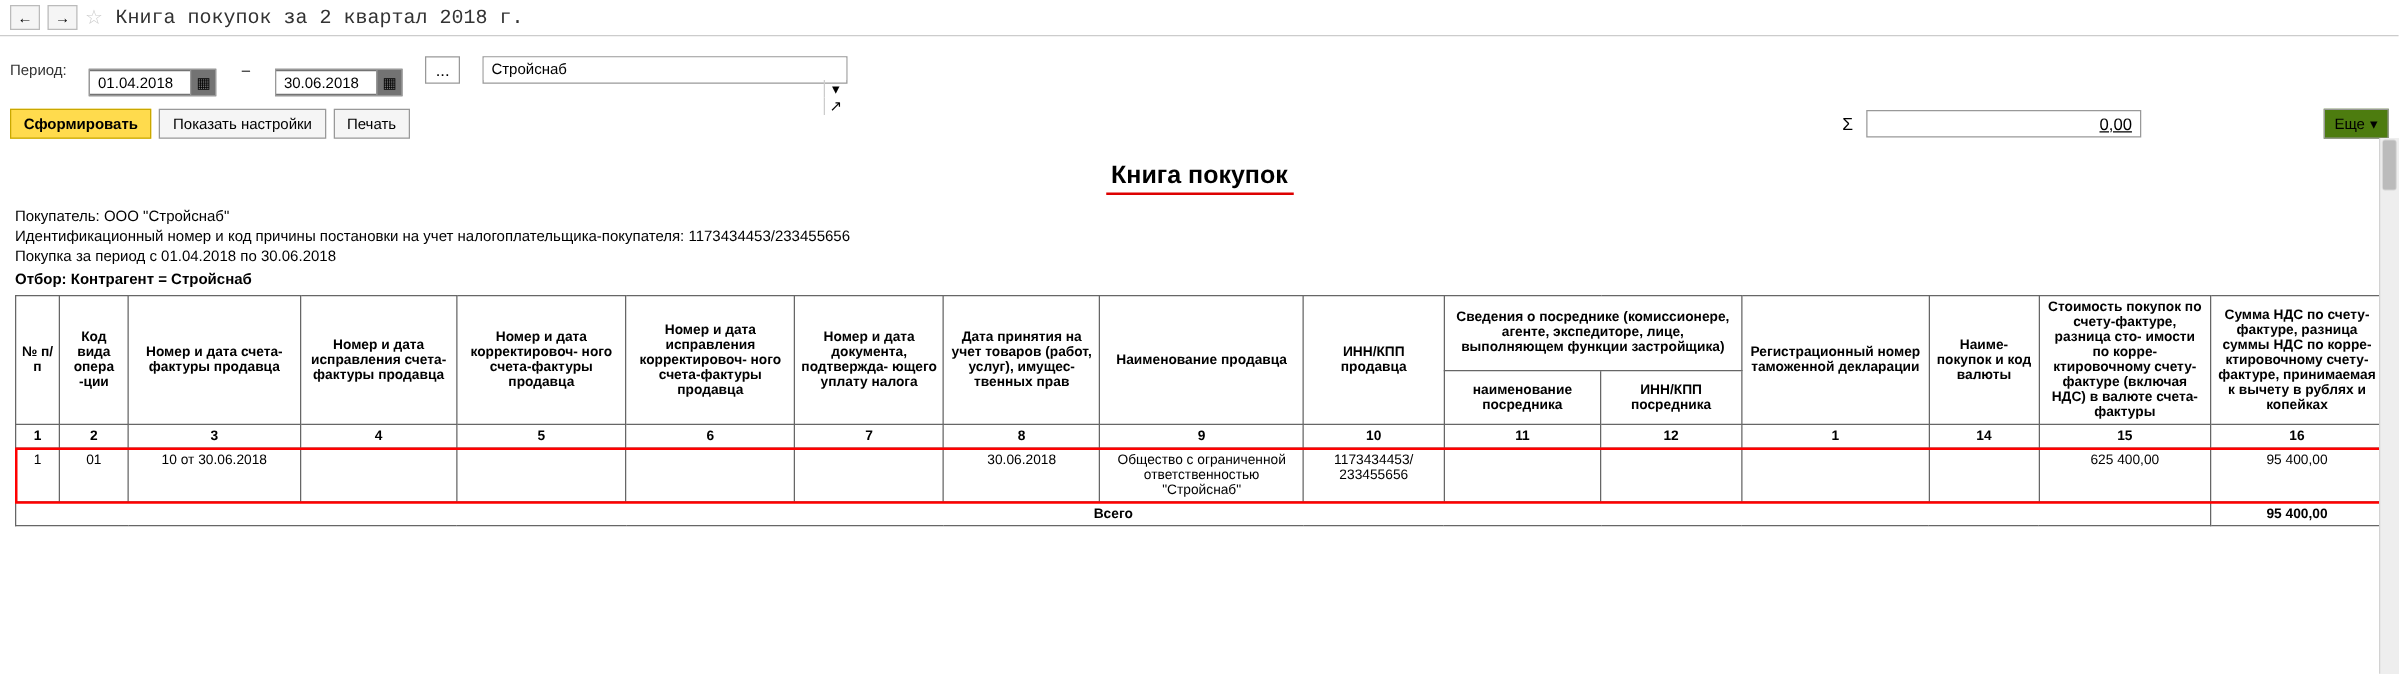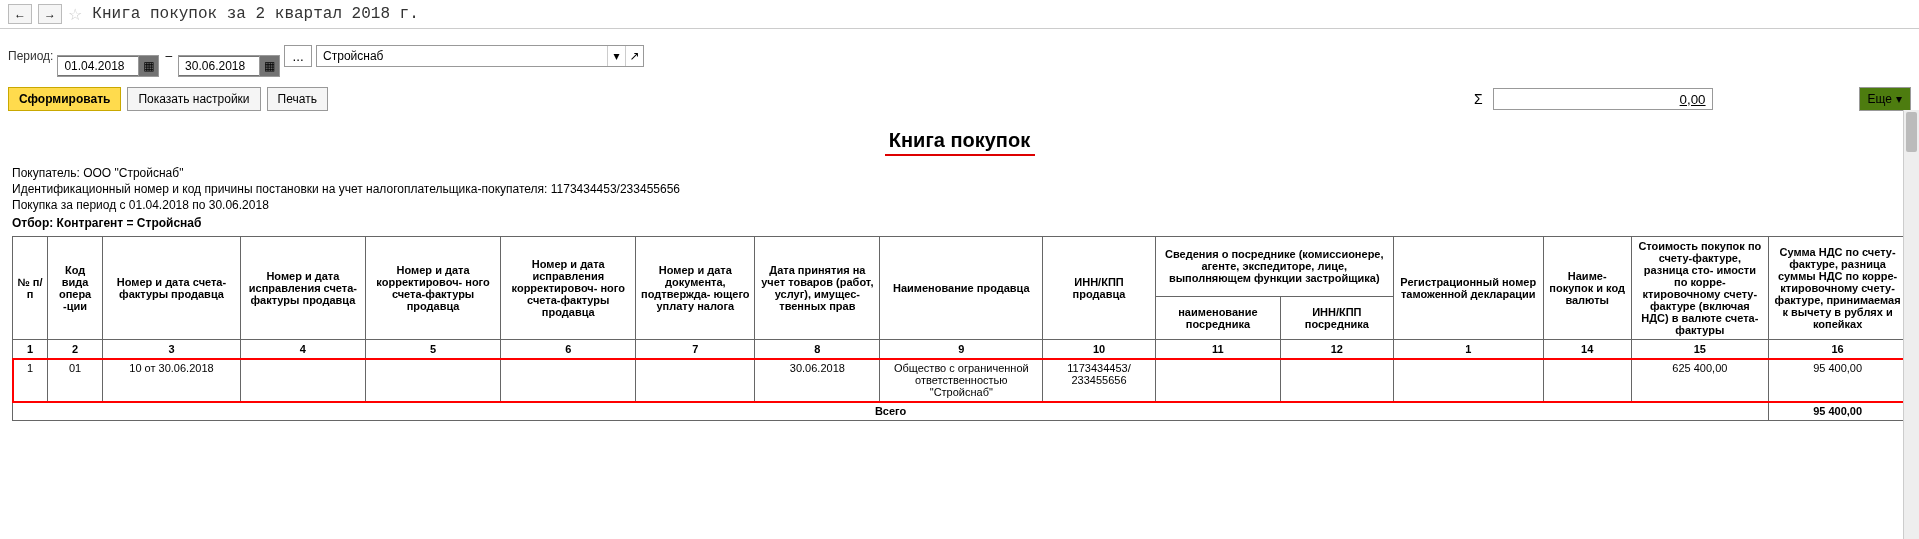--- a/index.html
+++ b/index.html
@@ -3,28 +3,28 @@
 <meta charset="utf-8">
 <style>
 * { box-sizing: border-box; margin: 0; padding: 0; }
 body { font-family: Arial, sans-serif; font-size: 12px; background: #fff; }
 
 .topbar { display: flex; align-items: center; gap: 6px; padding: 4px 8px; border-bottom: 1px solid #ccc; }
 .nav-btn { width: 24px; height: 20px; border: 1px solid #bbb; background: #f5f5f5; display: flex; align-items: center; justify-content: center; cursor: pointer; }
 .star-icon { color: #ccc; font-size: 16px; }
 .page-title { font-size: 16px; color: #333; margin-left: 4px; font-family: Liberation Mono, monospace; }
 
-.toolbar { display: flex; align-items: center; gap: 4px; padding: 6px 8px; }
+.toolbar { display: flex; align-items: center; gap: 18px; padding: 6px 8px; }
 .label { color: #333; }
 .date-field { display: flex; align-items: center; border: 1px solid #999; background: #737373; height: 22px; margin-top: 20px; }
 .date-field input { border: none; width: 80px; padding: 2px 6px; font-size: 12px; outline: none; }
 .date-field .cal { width: 20px; height: 20px; display: flex; align-items: center; justify-content: center; border-left: 1px solid #999; cursor: pointer; }
 .dash { margin: 0 2px; }
 .dots-btn { width: 28px; height: 22px; border: 1px solid #999; background: #fff; cursor: pointer; }
-.org-field { display: flex; align-items: center; border: 1px solid #999; background: #fff; height: 22px; }
+.org-field { display: flex; align-items: flex-end; border: 1px solid #999; background: #fff; height: 22px; flex-direction: column; }
 .org-field input { border: none; width: 290px; padding: 2px 6px; font-size: 12px; outline: none; }
 .org-field .dd { width: 18px; height: 20px; display: flex; align-items: center; justify-content: center; border-left: 1px solid #ccc; cursor: pointer; }
 .org-field .ext { width: 18px; height: 20px; display: flex; align-items: center; justify-content: center; border-left: 1px solid #ccc; cursor: pointer; }
 
 .actionbar { display: flex; align-items: center; gap: 6px; padding: 4px 8px; }
 .btn { border: 1px solid #999; background: #f5f5f5; padding: 4px 10px; cursor: pointer; font-size: 12px; }
 .btn.primary { background: #ffdb4d; border-color: #c9a800; font-weight: bold; }
 .spacer { flex: 1; }
 .sigma { font-size: 14px; margin-right: 4px; }
 .sum-field { border: 1px solid #999; width: 220px; height: 22px; padding: 2px 6px; text-align: right; background: #fff; text-decoration: underline; }

